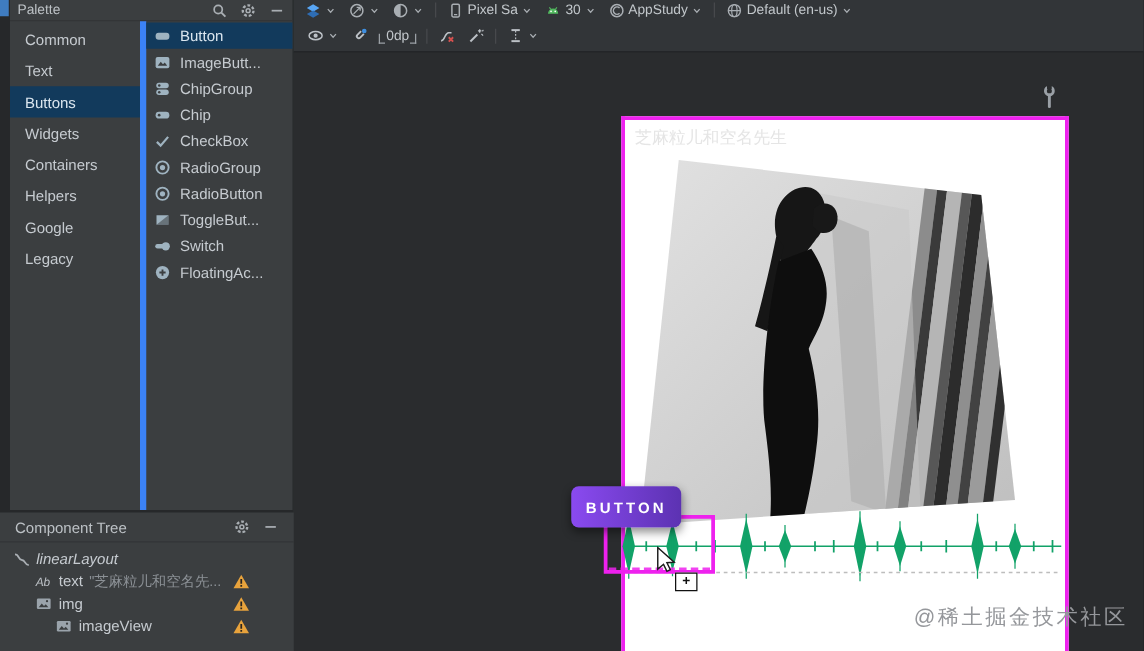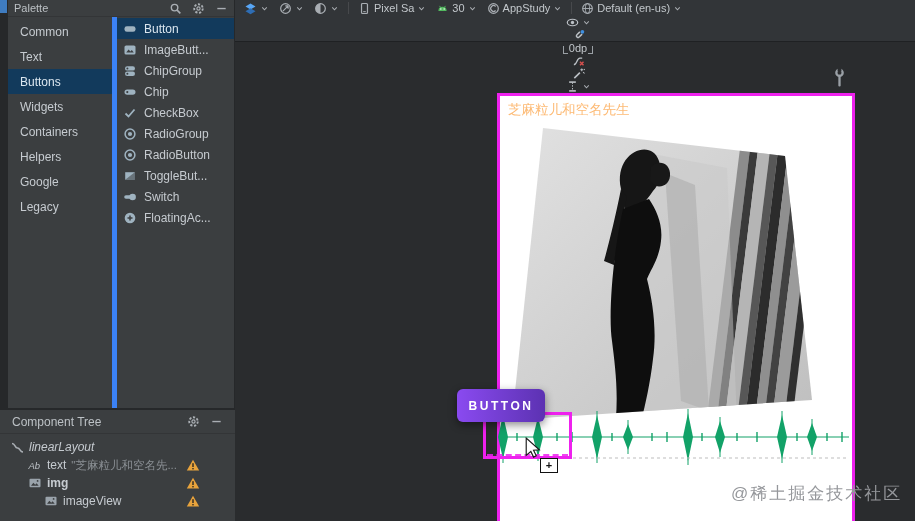--- a/index.html
+++ b/index.html
@@ -29,21 +29,21 @@
             padding-left:6px;font-size:12px;color:#c6cbd0;cursor:default;}
   .comp-row.sel{background:#123a5c;color:#dbe6ef;}
   .cicon{width:14px;height:14px;flex:0 0 14px;}
   .cicon svg{width:100%;height:100%;display:block;}
   
   #toolbar-row1{left:235px;top:0;width:680px;height:16px;background:#323538;
                 display:flex;align-items:center;font-size:11px;color:#c2c7cb;
                 padding-left:4px;box-sizing:border-box;}
   #toolbar-row2{left:235px;top:16px;width:680px;height:26px;background:#323538;
                 border-bottom:1px solid #1f2123;display:flex;align-items:center;
-                font-size:11px;color:#c2c7cb;padding-left:6px;box-sizing:border-box;flex-direction:column;}
+                font-size:11px;color:#c2c7cb;padding-left:6px;box-sizing:border-box;}
   .tbtn{display:flex;align-items:center;gap:3px;padding:0 5px;height:100%;cursor:default;}
   .ic{width:13px;height:13px;display:inline-block;}
   .ic svg{width:100%;height:100%;display:block;}
   .chev{width:9px;height:9px;display:inline-block;}
   .chev svg{width:100%;height:100%;display:block;}
   .sep{width:1px;height:12px;background:#47494c;margin:0 4px;}
   .dp{display:flex;align-items:flex-end;gap:1px;padding:0 4px;color:#c2c7cb;cursor:default;}
   .tick{width:4px;height:7px;border-bottom:1px solid #9aa0a5;}
   .tick.l{border-left:1px solid #9aa0a5;}
   .tick.r{border-right:1px solid #9aa0a5;}
@@ -53,21 +53,21 @@
   #tree .panel-head{height:23px;font-size:12px;border-bottom:1px solid #333537;padding:0 12px;}
   .tree-row{position:relative;height:18px;display:flex;align-items:center;gap:5px;
             font-size:12px;color:#c6cbd0;padding-right:50px;cursor:default;}
   .tree-row .cicon{width:14px;height:14px;}
   .tree-val{color:#8b9095;font-size:11.5px;white-space:nowrap;overflow:hidden;}
   .warn{position:absolute;right:35px;top:2px;width:14px;height:14px;}
   .warn svg{width:100%;height:100%;display:block;}
   
   #canvas{left:497px;top:93px;width:358px;height:428px;background:#ffffff;
           border:3px solid #ee21ee;border-bottom:none;box-sizing:border-box;}
-  #canvas-title{left:508px;top:101px;font-size:13.5px;color:#fdba74;z-index:3;}
+  #canvas-title{left:508px;top:101px;font-size:13.5px;color:#e5e5e5;z-index:3;}
   #canvas-svg{left:497px;top:93px;width:358px;height:428px;z-index:2;pointer-events:none;}
   #watermark{left:731px;top:482px;font-size:17px;letter-spacing:2px;
              color:#95979b;z-index:4;}
   #drop-rect{left:483px;top:412px;width:89px;height:47px;border:3px solid #ee21ee;
              box-sizing:border-box;z-index:5;}
   #drop-rect .dash{position:absolute;left:1px;right:1px;bottom:0;
                    border-top:2px dashed rgba(238,33,238,.85);}
   #drag-button{left:457px;top:389px;width:88px;height:33px;border-radius:6px;
                background:linear-gradient(90deg,#8a4af0,#5c32b2);
                display:flex;align-items:center;justify-content:center;
@@ -419,21 +419,21 @@
           <span>text</span>
           <span class="tree-val">"芝麻粒儿和空名先...</span>
           <span class="warn">
             <svg viewBox="0 0 14 14" xmlns="http://www.w3.org/2000/svg">
               <path d="M7 1.8 L13.2 12.6 H0.8 Z" fill="#e8a33c"></path>
               <rect x="6.3" y="5.2" width="1.4" height="3.8" fill="#2a2520"></rect>
               <rect x="6.3" y="10" width="1.4" height="1.4" fill="#2a2520"></rect>
             </svg>
           </span>
         </div>
-        <div class="tree-row" style="padding-left: 28px; font-weight: bold;">
+        <div class="tree-row" style="padding-left: 28px;">
           <span class="cicon">
             <svg viewBox="0 0 14 14" xmlns="http://www.w3.org/2000/svg">
               <rect x="1.5" y="2.8" width="11" height="8.4" rx="1" fill="#9aa3ab"></rect>
               <path d="M3 9.8 L5.4 6.8 7.2 8.7 8.6 7.3 10.7 9.8 Z" fill="#3b3e40"></path>
               <circle cx="9.6" cy="4.9" r="0.9" fill="#3b3e40"></circle>
             </svg>
           </span>
           <span>img</span>
           <span class="warn">
             <svg viewBox="0 0 14 14" xmlns="http://www.w3.org/2000/svg">

